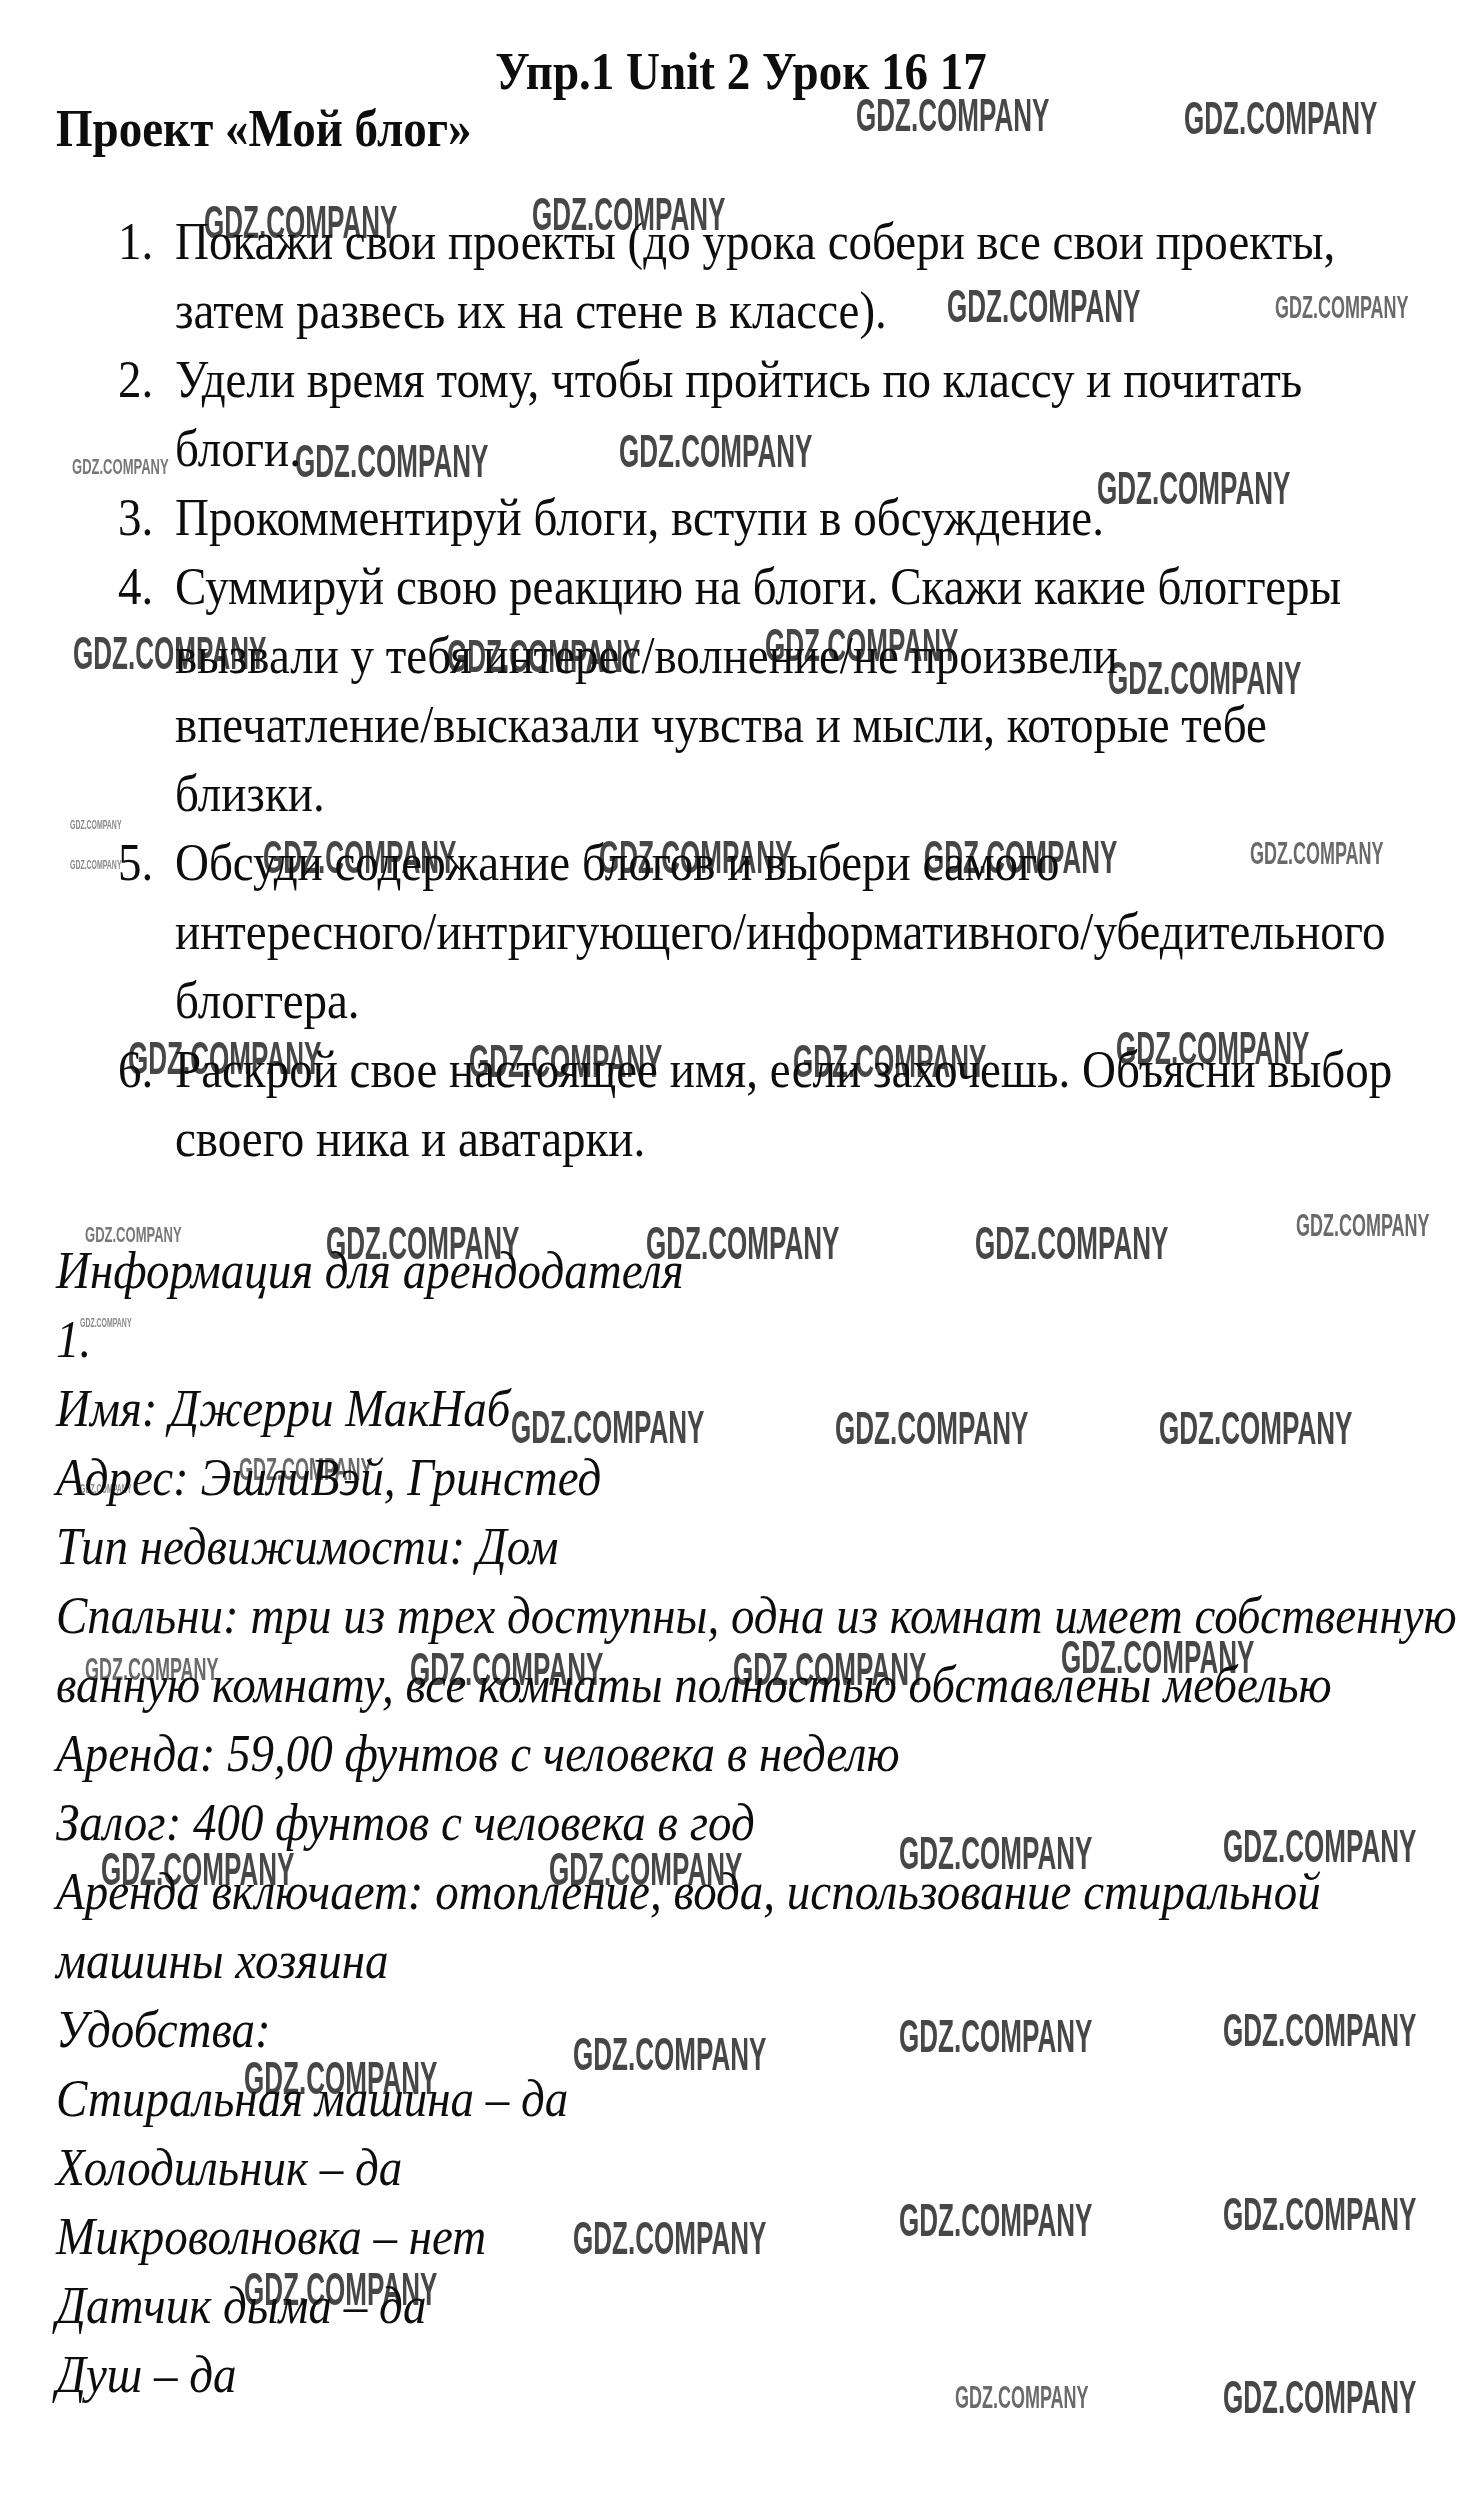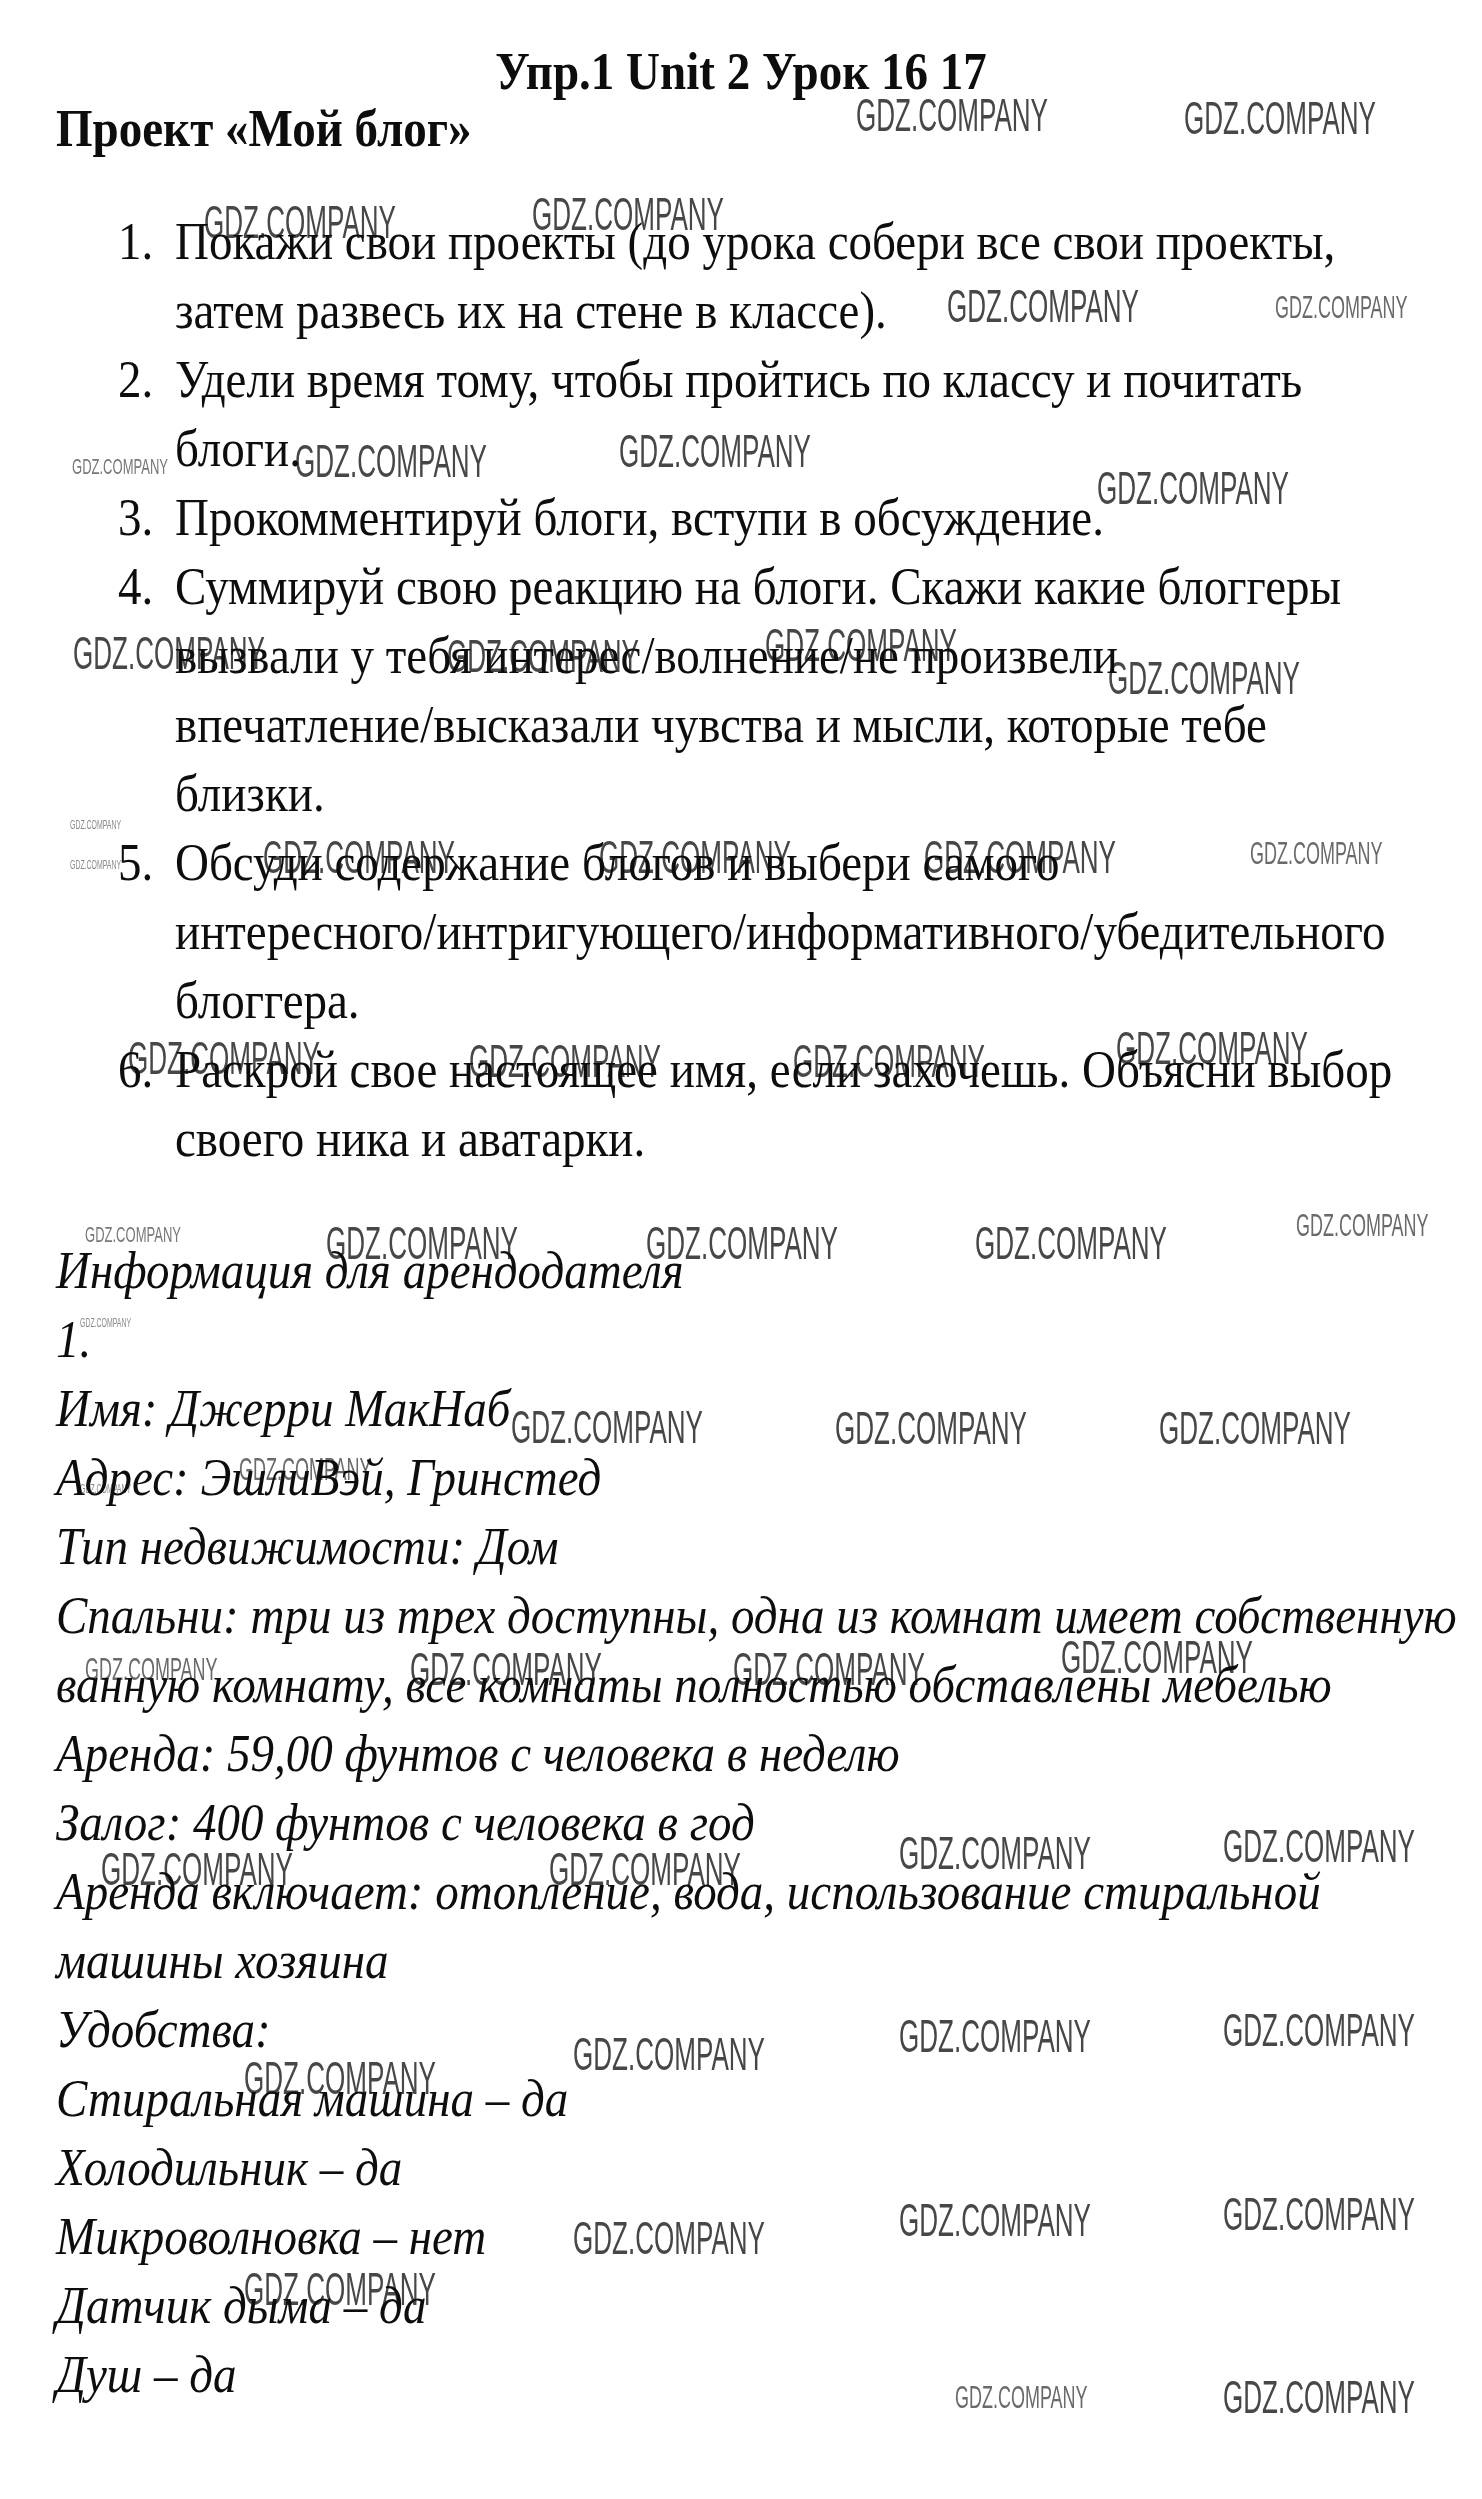--- a/index.html
+++ b/index.html
@@ -75,20 +75,21 @@
   .info-line { white-space: nowrap; }
   .stretch {
     transform: scaleY(1.14);
     transform-origin: 0 78%;
   }
   
   .wm-layer {
     position: absolute;
     inset: 0;
     z-index: 1;
+    font-weight: bold;
   }
   .wm {
     position: absolute;
     font-family: "Liberation Sans", sans-serif;
     white-space: nowrap;
     transform: scaleX(0.62) scaleY(1.08);
     transform-origin: 0 0;
     letter-spacing: 0;
   }
   .wm-n { font-size: 42px; line-height: 42px; color: #474747; }

